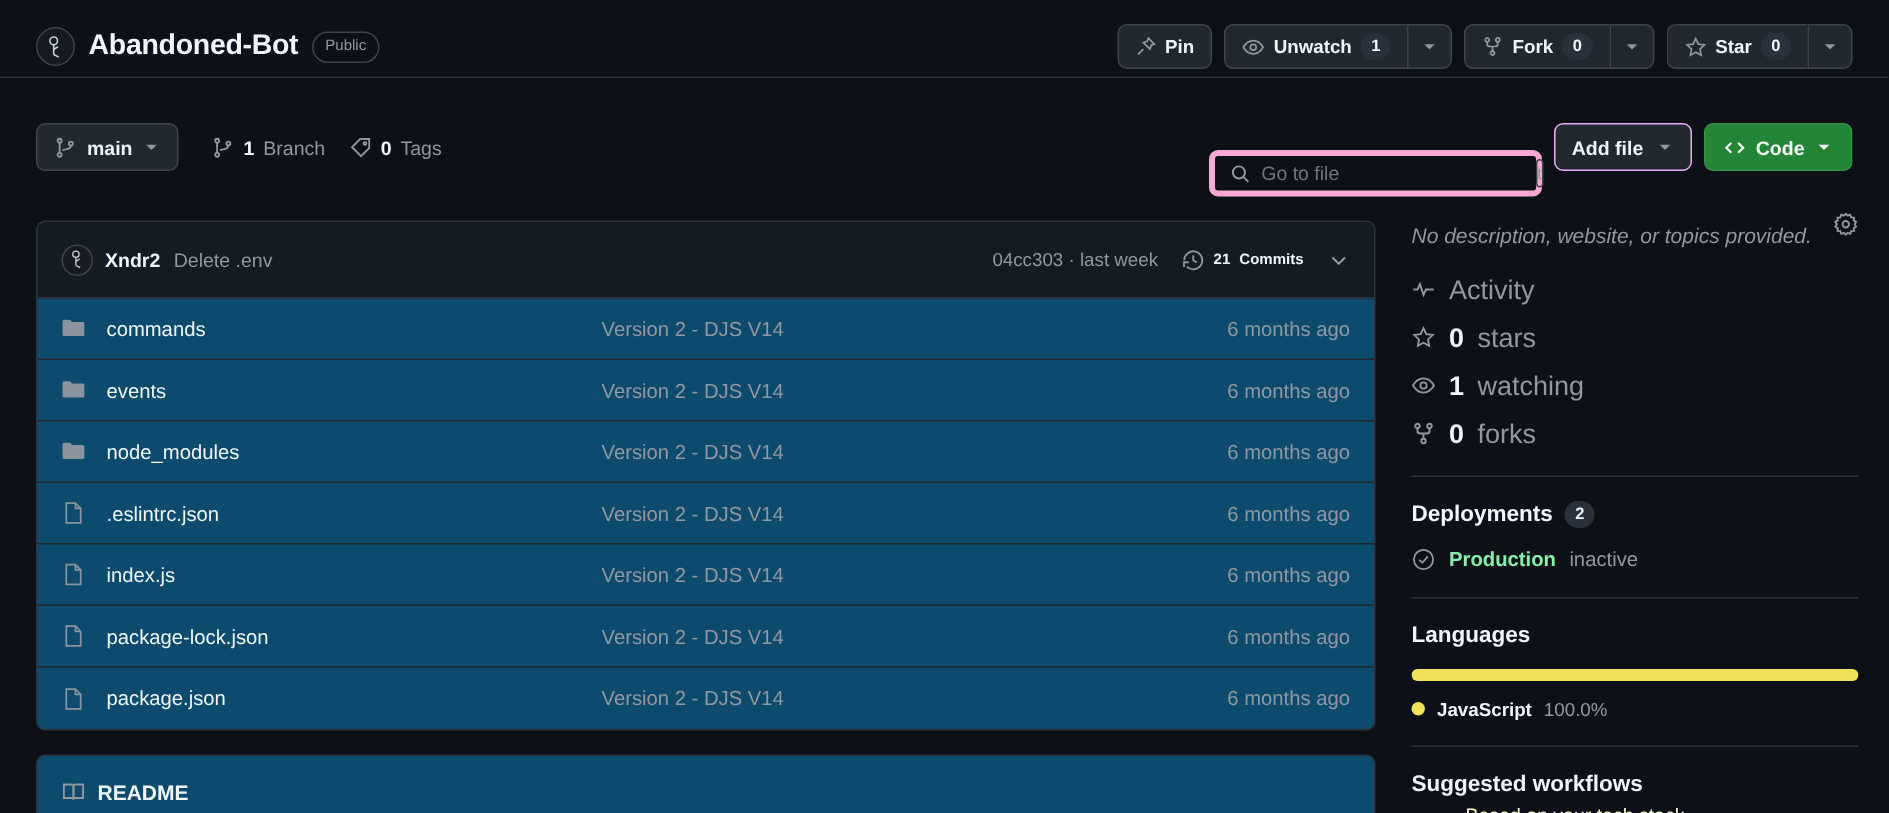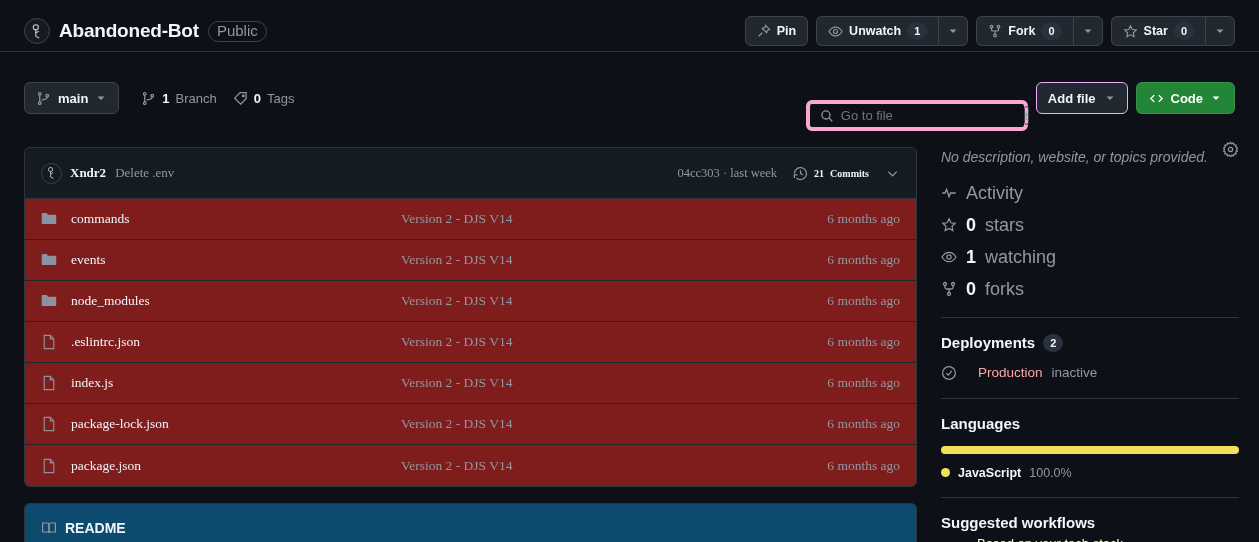--- a/index.html
+++ b/index.html
@@ -22,21 +22,21 @@
     width: 26px; height: 26px; border-radius: 50%;
     background: #161b22; border: 1px solid #3d444d;
     display: flex; align-items: center; justify-content: center;
     flex: none; margin-right: 9px;
   }
   .repo-title {
     font-size: 19px; font-weight: bold; color: #f0f6fc;
     letter-spacing: -0.2px; white-space: nowrap;
   }
   .badge-public {
-    margin-left: 9px; font-size: 15px; color: #9198a1;
+    margin-left: 9px; font-size: 10px; color: #9198a1;
     border: 1px solid #3d444d; border-radius: 2em;
     padding: 1px 8px 2px 8px; line-height: 16px;
     display: inline-block;
   }
   .header-actions {
     margin-left: auto; display: flex; align-items: center; gap: 8px;
   }
   .btn {
     background: #212830; border: 1px solid #3d444d;
     color: #f0f6fc; font-size: 12.5px; font-weight: bold;
@@ -111,22 +111,21 @@
   }
 
   
   .content { display: flex; padding: 16px 24px 0 24px; gap: 24px; }
   .col-main { width: 893px; flex: none; }
   .col-side { width: 298px; flex: none; }
 
   
   .file-card {
     border: 1px solid #2f353d; border-radius: 6px; overflow: hidden;
-    background: #7f1d1d;
-    font-family: Liberation Serif, serif;
+    background: #0c4a6e;
   }
   .commit-bar {
     background: #151b23; height: 51px;
     display: flex; align-items: center; padding: 0 16px;
     border-bottom: 1px solid #2f353d;
   }
   .commit-avatar {
     width: 21px; height: 21px; border-radius: 50%;
     background: #161b22; border: 1px solid #3d444d;
     display: flex; align-items: center; justify-content: center;
@@ -185,21 +184,21 @@
   .side-stat b { color: #f0f6fc; font-weight: bold; }
   .side-sep { height: 1px; background: #2f353d; margin: 17px 0 0 0; }
   .side-h {
     font-size: 15px; font-weight: bold; color: #f0f6fc;
     margin-top: 16px; display: flex; align-items: center; gap: 8px;
   }
   .deploy-row {
     display: flex; align-items: center; gap: 9px;
     margin-top: 13px; font-size: 13.5px;
   }
-  .deploy-name { color: #fca5a5; font-weight: normal; margin-left: 12px; }
+  .deploy-name { color: #86efac; font-weight: bold; }
   .deploy-state { color: #9198a1; }
   .lang-bar {
     display: flex; height: 8px; border-radius: 6px;
     overflow: hidden; margin-top: 14px;
   }
   .lang-list { margin-top: 12px; }
   .lang-item { display: flex; align-items: center; gap: 8px; font-size: 12.5px; }
   .lang-dot { width: 9px; height: 9px; border-radius: 50%; flex: none; }
   .lang-name { color: #f0f6fc; font-weight: bold; }
   .lang-pct { color: #9198a1; }

